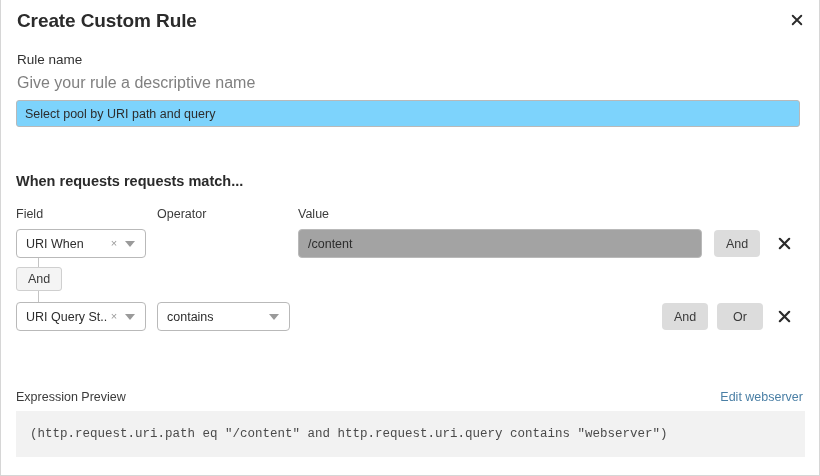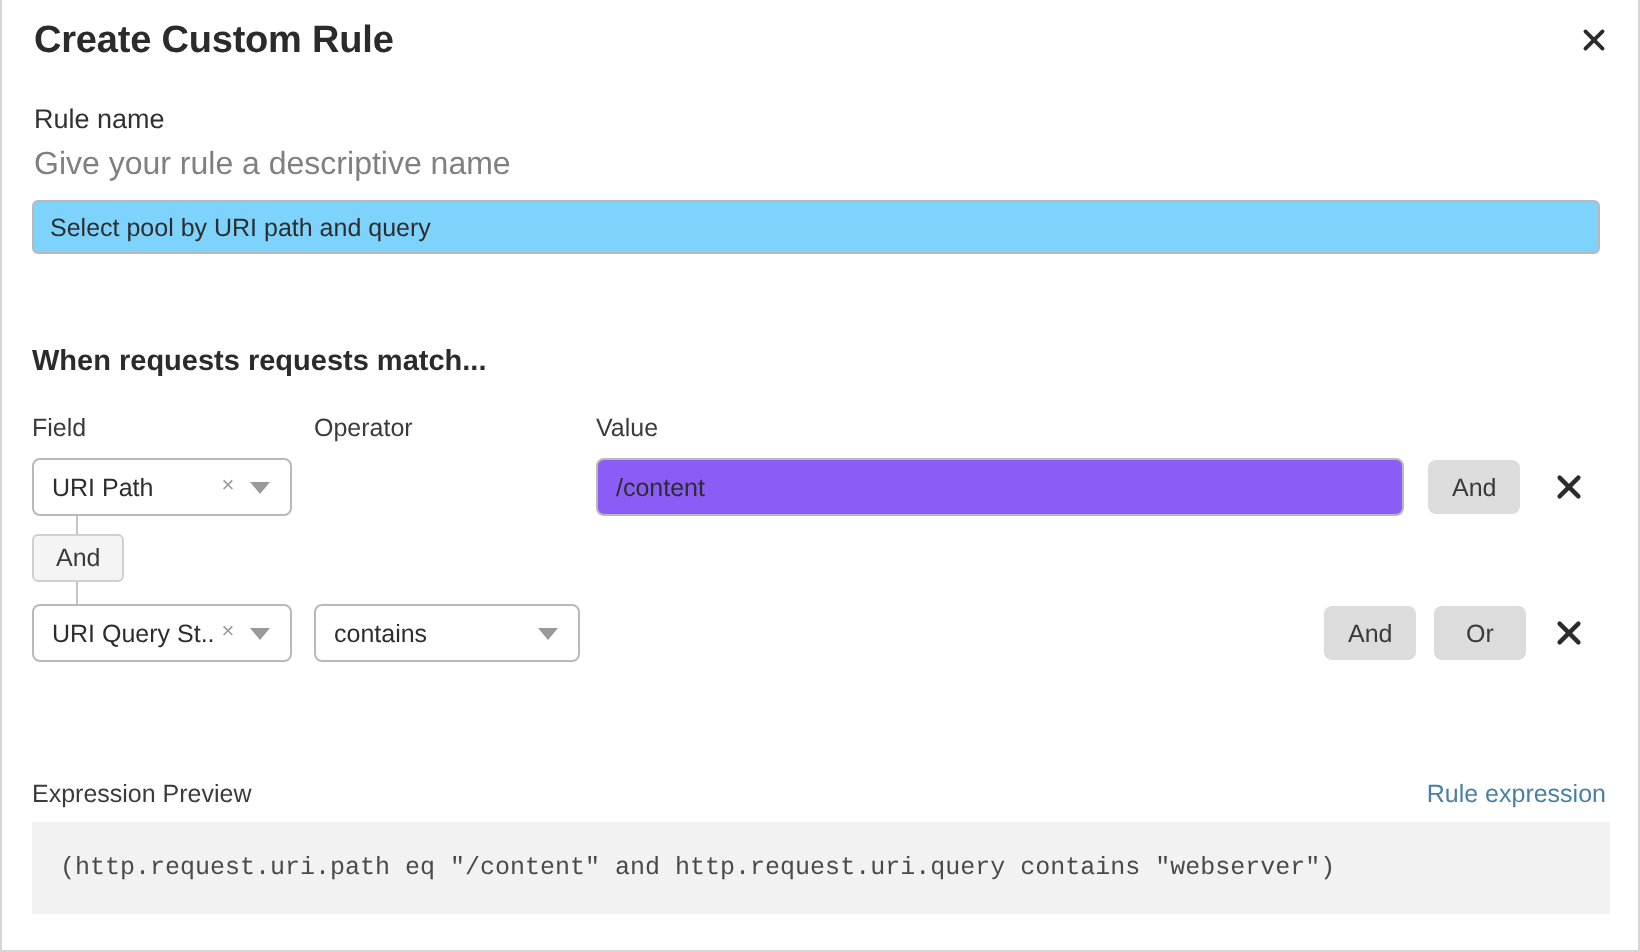--- a/index.html
+++ b/index.html
@@ -145,21 +145,21 @@
     border-right: 5px solid transparent;
     border-top: 6px solid #9a9a9a;
   }
 
   .value-input {
     position: absolute;
     left: 297px;
     height: 29px;
     border: 1px solid #b9b9b9;
     border-radius: 4px;
-    background: #8b5cf6;
+    background: #a3a3a3;
     font-family: "Liberation Sans", sans-serif;
     font-size: 12.5px;
     color: #2d2d2d;
     padding: 0 9px;
     outline: none;
   }
   .value-row1 { width: 404px; }
   .value-row2 { width: 355px; }
 
   .logic-btn {
@@ -269,21 +269,21 @@
 
   <div class="section-heading">When requests requests match...</div>
 
   <div class="col-head col-field">Field</div>
   <div class="col-head col-operator">Operator</div>
   <div class="col-head col-value">Value</div>
 
   <div class="cond-row row1">
 
     <div class="select-box select-field">
-      <span class="select-text">URI Path</span>
+      <span class="select-text">URI When</span>
       <span class="clear-x">×</span>
       <span class="chevron">
           <i></i>
         </span>
     </div>
 
 
     <input class="value-input value-row1" type="text" value="/content" style="">
 
     <button class="logic-btn btn-and-r1">And</button>
@@ -322,18 +322,18 @@
     <button class="logic-btn btn-or-r2">Or</button>
 
     <button class="delete-btn del-r2" aria-label="Delete">
       <svg width="13" height="13" viewBox="0 0 13 13">
         <path d="M1.8 1.8 L11.2 11.2 M11.2 1.8 L1.8 11.2" stroke="#2b2b2b" stroke-width="2.2" stroke-linecap="round"></path>
       </svg>
     </button>
   </div>
 
   <div class="expr-label">Expression Preview</div>
-  <a class="expr-edit">Rule expression</a>
+  <a class="expr-edit">Edit webserver</a>
   <div class="expr-box">
     <span class="expr-text">(http.request.uri.path eq "/content" and http.request.uri.query contains "webserver")</span>
   </div>
 
 </div>
 
 </body></html>

